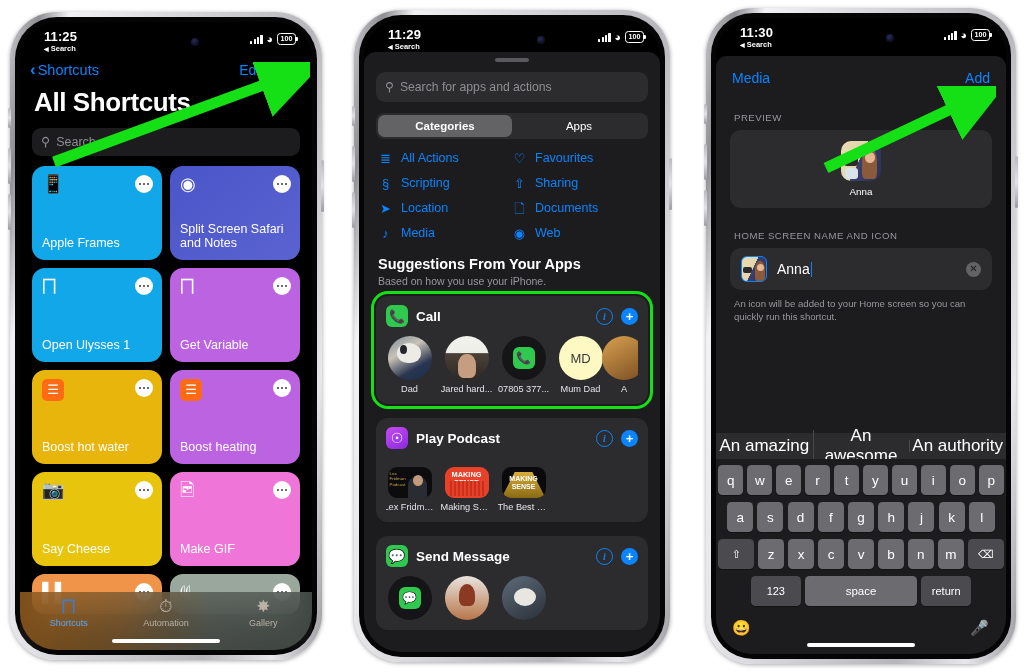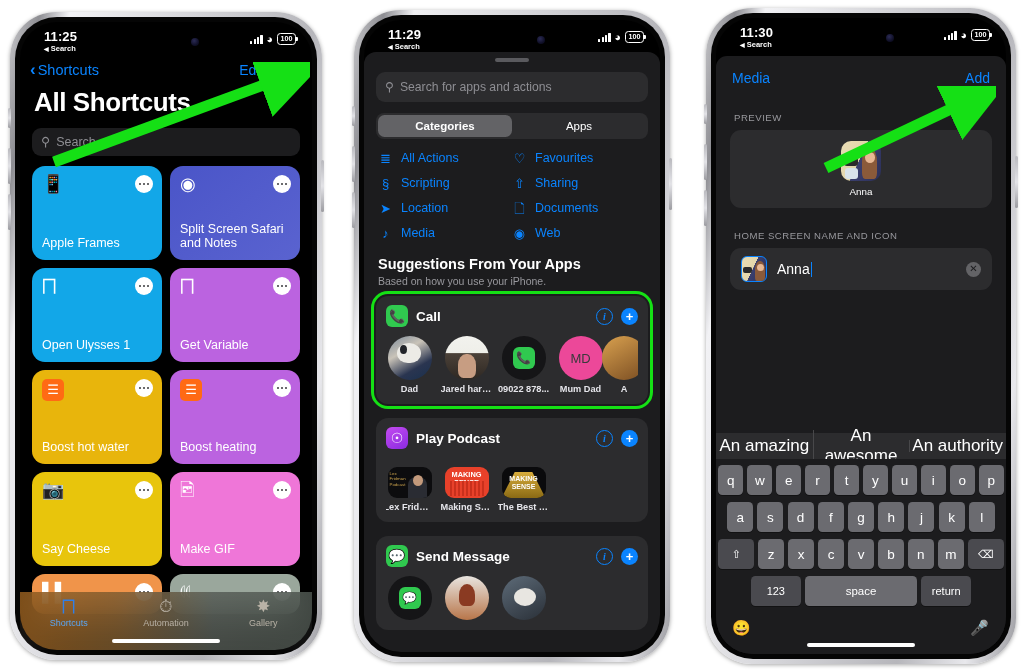--- a/index.html
+++ b/index.html
@@ -161,21 +161,21 @@
   .infob, .plusb {
     width:17px;height:17px;border-radius:50%;display:flex;align-items:center;justify-content:center;
     font-size:11px; font-weight:700;
   }
   .infob { border:1.4px solid #0a84ff; color:#0a84ff; font-size:10px; font-style:italic; font-family:"Liberation Serif",serif;}
   .plusb { background:#0a84ff; color:#fff; font-size:13px; line-height:1; }
   .chiprow { display:flex; gap:10px; margin-top:9px; overflow:hidden; }
   .chip { width:47px; flex:0 0 auto; display:flex; flex-direction:column; align-items:center; gap:4px; }
   .chip .av { width:44px;height:44px;border-radius:50%; overflow:hidden; position:relative; }
   .chip .avsq { width:44px;height:31px;border-radius:9px; overflow:hidden; position:relative;margin-top:9px; }
-  .chip .cl { color:#e5e5ea; font-size:9.2px; white-space:nowrap; overflow:hidden; text-overflow:ellipsis; max-width:52px; text-align:center;font-weight:bold;}
+  .chip .cl { color:#e5e5ea; font-size:9.2px; white-space:nowrap; overflow:hidden; text-overflow:ellipsis; max-width:52px; text-align:center;}
 
   
   .p3-sheet {
     position:absolute; left:0; right:0; top:38px; bottom:0; background:#1c1c1e;
     border-radius:11px 11px 0 0;
   }
   .p3-nav { display:flex; align-items:center; justify-content:space-between; padding:14px 16px 0 16px; }
   .p3-nav span { color:#0a84ff; font-size:14px; }
   .p3-lbl { color:#98989d; font-size:9.6px; letter-spacing:.5px; margin:26px 18px 0 18px; }
   .p3-preview {
@@ -492,24 +492,24 @@
               <div class="chip">
                 <div class="av" style="background:linear-gradient(180deg,#f2f2ee 0%,#efefe9 38%,#4b4138 40%,#2e2823 100%);">
                   <div style="position:absolute;left:13px;top:18px;width:18px;height:24px;background:#c79d82;border-radius:45% 45% 30% 30%;"></div>
                 </div>
                 <div class="cl">Jared hard...</div>
               </div>
               <div class="chip">
                 <div class="av" style="background:#151517;display:flex;align-items:center;justify-content:center;">
                   <div style="width:22px;height:22px;border-radius:6px;background:#30c94f;display:flex;align-items:center;justify-content:center;font-size:12px;">📞</div>
                 </div>
-                <div class="cl">09022 878...</div>
-              </div>
-              <div class="chip">
-                <div class="av" style="background:#ec4899;display:flex;align-items:center;justify-content:center;color:#3a3a3c;font-size:13px;">
+                <div class="cl">07805 377...</div>
+              </div>
+              <div class="chip">
+                <div class="av" style="background:#fef9c3;display:flex;align-items:center;justify-content:center;color:#3a3a3c;font-size:13px;">
                   <span>MD</span>
                 </div>
                 <div class="cl">Mum Dad</div>
               </div>
               <div class="chip" style="width:20px;">
                 <div class="av" style="background:linear-gradient(150deg,#d9a14f,#7a4d22);width:44px;"></div>
                 <div class="cl">A</div>
               </div>
             </div>
           </div>
@@ -624,20 +624,21 @@
           <div class="p3-lbl" style="margin-top:22px;">HOME SCREEN NAME AND ICON</div>
           <div class="p3-field">
             <div class="fic" style="background:linear-gradient(115deg,#e9dcb4 0%,#e3d6ab 46%,#3a3f6e 47%,#2b2f58 100%);">
               <div style="position:absolute;left:13px;top:4px;width:10px;height:20px;background:#8a5a3a;border-radius:45% 45% 20% 20%;"></div>
               <div style="position:absolute;left:15px;top:7px;width:7px;height:7px;background:#e7b894;border-radius:50%;"></div>
               <div style="position:absolute;left:1px;top:10px;width:9px;height:6px;background:#2b2b2b;border-radius:2px;"></div>
             </div>
             <div class="fval"><span>Anna</span><span class="caret"></span></div>
             <div class="clearb">✕</div>
           </div>
+          <div class="p3-note">An icon will be added to your Home screen so you can quickly run this shortcut.</div>
 
           <div class="predict">
             <div>An amazing</div>
             <div>An awesome</div>
             <div>An authority</div>
           </div>
 
           <div class="kb">
             <div class="krow">
               <div class="key">q</div>

